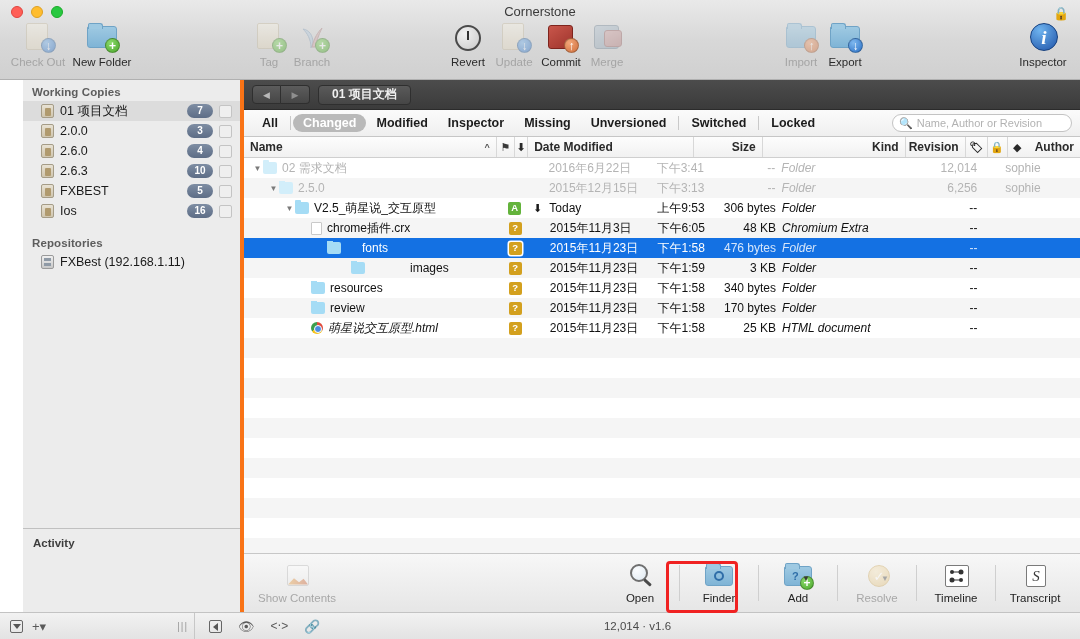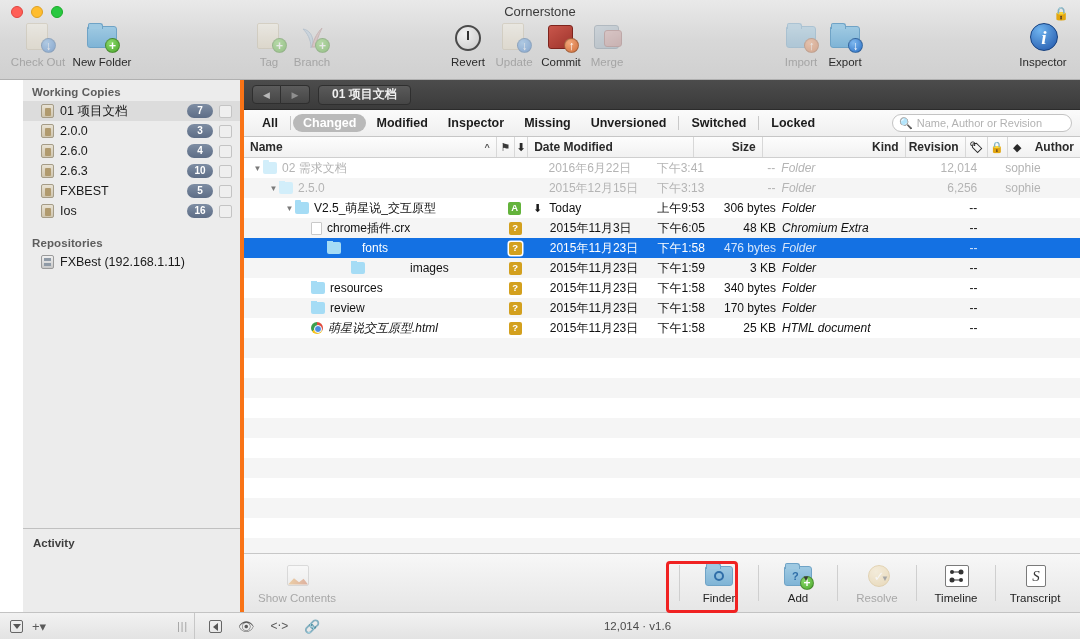--- a/index.html
+++ b/index.html
@@ -735,20 +735,26 @@
 
       <div class="actionbar">
         <div id="action-items" style="display:flex;align-items:center;width:100%;">
             <div class="act dim" style="margin-left: 12px; margin-right: 4px;">
               <div class="ai">
                 <div class="shwc"></div>
               </div>
               <div class="al">Show Contents</div>
             </div>
             <div style="flex: 1 1 0%;"></div>
+            <div class="act" style="margin-left: 0px; margin-right: 4px;">
+              <div class="ai">
+                <div class="magn"></div>
+              </div>
+              <div class="al">Open</div>
+            </div>
             <div class="vsep"></div>
             <div class="act" style="margin-left: 4px; margin-right: 4px;">
               <div class="ai">
                 <div class="fold" style="left:1px;top:3px;width:28px;height:20px;"></div>
                 <div style="position:absolute;left:10px;top:8px;width:10px;height:10px;border:2px solid #2f6ea8;border-radius:50%;"></div>
               </div>
               <div class="al">Finder</div>
             </div>
             <div class="vsep"></div>
             <div class="act" style="margin-left: 4px; margin-right: 4px;">

